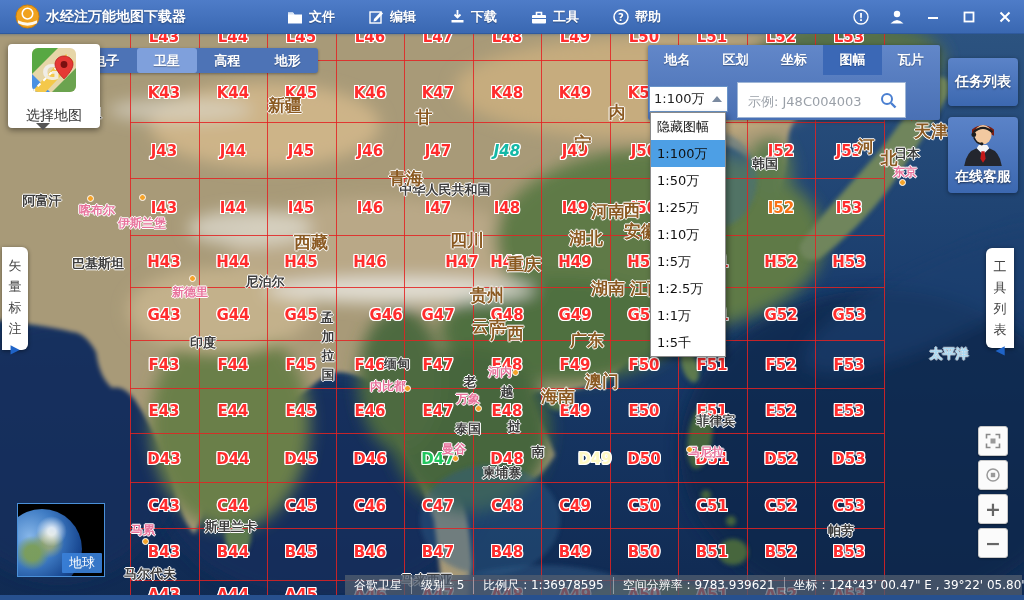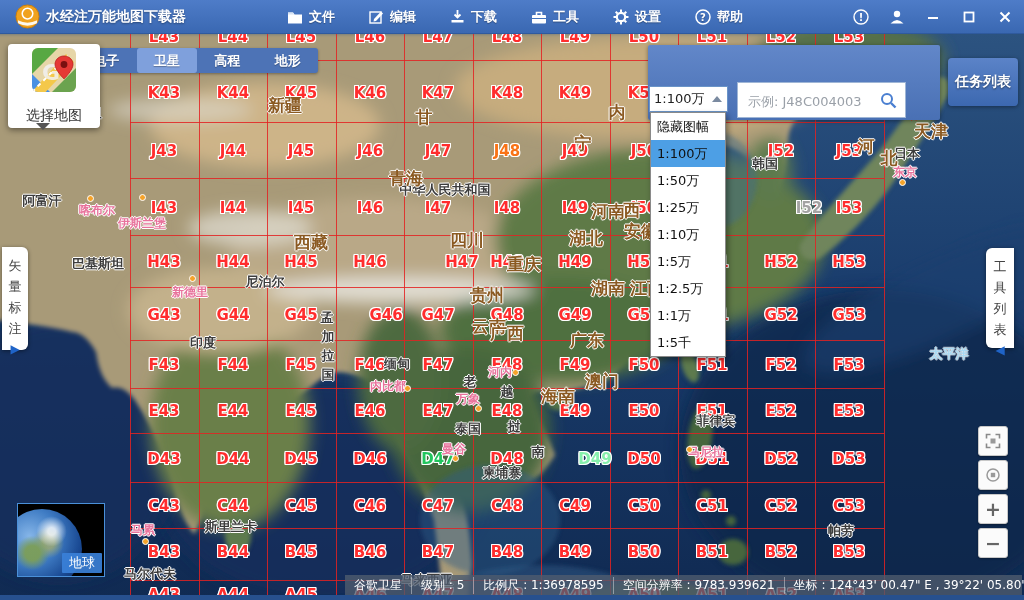--- a/index.html
+++ b/index.html
@@ -150,36 +150,20 @@
           </svg>
         <span>下载</span>
       </div>
       <div class="menu-item">
         <svg width="16" height="14" viewBox="0 0 16 14">
             <rect x="1" y="5" width="14" height="8.5" rx="1" fill="#fff"></rect>
             <path d="M5.5 5 V2.5 h5 V5" fill="none" stroke="#fff" stroke-width="1.6"></path>
             <line x1="1" y1="8.5" x2="15" y2="8.5" stroke="#4273bd" stroke-width="1"></line>
           </svg>
         <span>工具</span>
-      </div>
-      <div class="menu-item">
-        <svg width="16" height="16" viewBox="0 0 16 16">
-            <circle cx="8" cy="8" r="4.2" fill="none" stroke="#fff" stroke-width="2.2"></circle>
-            <g stroke="#fff" stroke-width="2">
-              <line x1="8" y1="0.5" x2="8" y2="3"></line>
-              <line x1="8" y1="13" x2="8" y2="15.5"></line>
-              <line x1="0.5" y1="8" x2="3" y2="8"></line>
-              <line x1="13" y1="8" x2="15.5" y2="8"></line>
-              <line x1="2.7" y1="2.7" x2="4.5" y2="4.5"></line>
-              <line x1="11.5" y1="11.5" x2="13.3" y2="13.3"></line>
-              <line x1="2.7" y1="13.3" x2="4.5" y2="11.5"></line>
-              <line x1="11.5" y1="4.5" x2="13.3" y2="2.7"></line>
-            </g>
-          </svg>
-        <span>设置</span>
       </div>
       <div class="menu-item">
         <svg width="16" height="16" viewBox="0 0 16 16">
             <circle cx="8" cy="8" r="7" fill="none" stroke="#fff" stroke-width="1.5"></circle>
             <text x="8" y="11.5" text-anchor="middle" font-size="10" font-weight="bold" fill="#fff">?</text>
           </svg>
         <span>帮助</span>
       </div>
     </div>
     <div class="tb-right">
@@ -315,36 +299,36 @@
         <div class="grid-label" style="left: 575px; top: 60px; color: rgb(255, 45, 45);">K49</div>
         <div class="grid-label" style="left: 644px; top: 60px; color: rgb(255, 45, 45);">K50</div>
         <div class="grid-label" style="left: 712px; top: 60px; color: rgb(255, 45, 45);">K51</div>
         <div class="grid-label" style="left: 781px; top: 60px; color: rgb(255, 45, 45);">K52</div>
         <div class="grid-label" style="left: 849px; top: 60px; color: rgb(255, 45, 45);">K53</div>
         <div class="grid-label" style="left: 164px; top: 118px; color: rgb(255, 45, 45);">J43</div>
         <div class="grid-label" style="left: 233px; top: 118px; color: rgb(255, 45, 45);">J44</div>
         <div class="grid-label" style="left: 301px; top: 118px; color: rgb(255, 45, 45);">J45</div>
         <div class="grid-label" style="left: 370px; top: 118px; color: rgb(255, 45, 45);">J46</div>
         <div class="grid-label" style="left: 438px; top: 118px; color: rgb(255, 45, 45);">J47</div>
-        <div class="grid-label" style="left: 507px; top: 118px; color: #f97316;">J48</div>
+        <div class="grid-label" style="left: 507px; top: 118px; color: #14b8a6; font-style: italic;">J48</div>
         <div class="grid-label" style="left: 575px; top: 118px; color: rgb(255, 45, 45);">J49</div>
         <div class="grid-label" style="left: 644px; top: 118px; color: rgb(255, 45, 45);">J50</div>
         <div class="grid-label" style="left: 712px; top: 118px; color: rgb(255, 45, 45);">J51</div>
         <div class="grid-label" style="left: 781px; top: 118px; color: rgb(255, 45, 45);">J52</div>
         <div class="grid-label" style="left: 849px; top: 118px; color: rgb(255, 45, 45);">J53</div>
         <div class="grid-label" style="left: 164px; top: 175px; color: rgb(255, 45, 45);">I43</div>
         <div class="grid-label" style="left: 233px; top: 175px; color: rgb(255, 45, 45);">I44</div>
         <div class="grid-label" style="left: 301px; top: 175px; color: rgb(255, 45, 45);">I45</div>
         <div class="grid-label" style="left: 370px; top: 175px; color: rgb(255, 45, 45);">I46</div>
         <div class="grid-label" style="left: 438px; top: 175px; color: rgb(255, 45, 45);">I47</div>
         <div class="grid-label" style="left: 507px; top: 175px; color: rgb(255, 45, 45);">I48</div>
         <div class="grid-label" style="left: 575px; top: 175px; color: rgb(255, 45, 45);">I49</div>
         <div class="grid-label" style="left: 644px; top: 175px; color: rgb(255, 45, 45);">I50</div>
         <div class="grid-label" style="left: 712px; top: 175px; color: rgb(255, 45, 45);">I51</div>
-        <div class="grid-label" style="left: 781px; top: 175px; color: #a3a3a3; margin-left: 28px;">I52</div>
+        <div class="grid-label" style="left: 781px; top: 175px; color: #f97316;">I52</div>
         <div class="grid-label" style="left: 849px; top: 175px; color: rgb(255, 45, 45);">I53</div>
         <div class="grid-label" style="left: 164px; top: 229px; color: rgb(255, 45, 45);">H43</div>
         <div class="grid-label" style="left: 233px; top: 229px; color: rgb(255, 45, 45);">H44</div>
         <div class="grid-label" style="left: 301px; top: 229px; color: rgb(255, 45, 45);">H45</div>
         <div class="grid-label" style="left: 370px; top: 229px; color: rgb(255, 45, 45);">H46</div>
         <div class="grid-label" style="left: 438px; top: 229px; color: rgb(255, 45, 45); padding-left: 48px;">H47</div>
         <div class="grid-label" style="left: 507px; top: 229px; color: rgb(255, 45, 45);">H48</div>
         <div class="grid-label" style="left: 575px; top: 229px; color: rgb(255, 45, 45);">H49</div>
         <div class="grid-label" style="left: 644px; top: 229px; color: rgb(255, 45, 45);">H50</div>
         <div class="grid-label" style="left: 712px; top: 229px; color: rgb(255, 45, 45);">H51</div>
@@ -382,21 +366,21 @@
         <div class="grid-label" style="left: 644px; top: 378px; color: rgb(255, 45, 45);">E50</div>
         <div class="grid-label" style="left: 712px; top: 378px; color: rgb(255, 45, 45);">E51</div>
         <div class="grid-label" style="left: 781px; top: 378px; color: rgb(255, 45, 45);">E52</div>
         <div class="grid-label" style="left: 849px; top: 378px; color: rgb(255, 45, 45);">E53</div>
         <div class="grid-label" style="left: 164px; top: 426px; color: rgb(255, 45, 45);">D43</div>
         <div class="grid-label" style="left: 233px; top: 426px; color: rgb(255, 45, 45);">D44</div>
         <div class="grid-label" style="left: 301px; top: 426px; color: rgb(255, 45, 45);">D45</div>
         <div class="grid-label" style="left: 370px; top: 426px; color: rgb(255, 45, 45);">D46</div>
         <div class="grid-label" style="left: 438px; top: 426px; color: #22c55e;">D47</div>
         <div class="grid-label" style="left: 507px; top: 426px; color: rgb(255, 45, 45);">D48</div>
-        <div class="grid-label" style="left: 575px; top: 426px; color: #86efac; padding-left: 40px;">D49</div>
+        <div class="grid-label" style="left: 575px; top: 426px; color: #fef9c3; padding-left: 40px;">D49</div>
         <div class="grid-label" style="left: 644px; top: 426px; color: rgb(255, 45, 45);">D50</div>
         <div class="grid-label" style="left: 712px; top: 426px; color: rgb(255, 45, 45);">D51</div>
         <div class="grid-label" style="left: 781px; top: 426px; color: rgb(255, 45, 45);">D52</div>
         <div class="grid-label" style="left: 849px; top: 426px; color: rgb(255, 45, 45);">D53</div>
         <div class="grid-label" style="left: 164px; top: 473px; color: rgb(255, 45, 45);">C43</div>
         <div class="grid-label" style="left: 233px; top: 473px; color: rgb(255, 45, 45);">C44</div>
         <div class="grid-label" style="left: 301px; top: 473px; color: rgb(255, 45, 45);">C45</div>
         <div class="grid-label" style="left: 370px; top: 473px; color: rgb(255, 45, 45);">C46</div>
         <div class="grid-label" style="left: 438px; top: 473px; color: rgb(255, 45, 45);">C47</div>
         <div class="grid-label" style="left: 507px; top: 473px; color: rgb(255, 45, 45);">C48</div>
@@ -530,20 +514,27 @@
     </div>
 
     <div class="maptype">
       <div class="mt">电子</div>
       <div class="mt active">卫星</div>
       <div class="mt">高程</div>
       <div class="mt">地形</div>
     </div>
 
     <div class="sheet-panel">
+      <div class="sp-tabs">
+        <div class="sp-tab">地名</div>
+        <div class="sp-tab">区划</div>
+        <div class="sp-tab">坐标</div>
+        <div class="sp-tab active">图幅</div>
+        <div class="sp-tab">瓦片</div>
+      </div>
       <div class="scale-select">
         <span class="val">1:100万</span>
         <span class="tri"></span>
       </div>
       <div class="search-box">
         <input type="text" placeholder="示例: J48C004003" style="">
         <svg class="mag" width="17" height="17" viewBox="0 0 17 17">
           <circle cx="7" cy="7" r="5" fill="none" stroke="#4a7fd1" stroke-width="2"></circle>
           <line x1="11" y1="11" x2="15.5" y2="15.5" stroke="#4a7fd1" stroke-width="2.4"></line>
         </svg>
@@ -556,20 +547,34 @@
       <div class="dd-item">1:50万</div>
       <div class="dd-item">1:25万</div>
       <div class="dd-item">1:10万</div>
       <div class="dd-item">1:5万</div>
       <div class="dd-item">1:2.5万</div>
       <div class="dd-item">1:1万</div>
       <div class="dd-item">1:5千</div>
     </div>
 
     <div class="task-btn">任务列表</div>
+    <div class="service-btn">
+      <svg width="46" height="46" viewBox="0 0 44 44">
+        <path d="M4 44 Q6 30 16 27 L22 33 L28 27 Q38 30 40 44 Z" fill="#23262e"></path>
+        <path d="M16 27 L22 33 L28 27 L26 24 L18 24 Z" fill="#f6f6f6"></path>
+        <path d="M20.5 30 L23.5 30 L24.5 37 L22 41 L19.5 37 Z" fill="#c41818"></path>
+        <path d="M11.5 9 Q22 1 32.5 9 L32.5 15 Q22 8.5 11.5 15 Z" fill="#7a1d12"></path>
+        <ellipse cx="22" cy="14" rx="8.2" ry="9.2" fill="#f2c9a0"></ellipse>
+        <path d="M13 11.5 Q22 3.5 31 11.5" stroke="#1d1d1d" fill="none" stroke-width="2.2"></path>
+        <circle cx="13.2" cy="14" r="2.3" fill="#1d1d1d"></circle>
+        <path d="M13.2 16.5 Q15.5 22.5 20.5 22.8" stroke="#1d1d1d" fill="none" stroke-width="1.5"></path>
+        <circle cx="20.8" cy="22.8" r="1.6" fill="#1d1d1d"></circle>
+      </svg>
+      <div class="cap">在线客服</div>
+    </div>
 
     <div class="side-tab vector-tab">
       <span class="ch">矢</span>
       <span class="ch">量</span>
       <span class="ch">标</span>
       <span class="ch">注</span>
       <span class="arr">▶</span>
     </div>
     <div class="side-tab tool-tab">
       <span class="ch">工</span>

